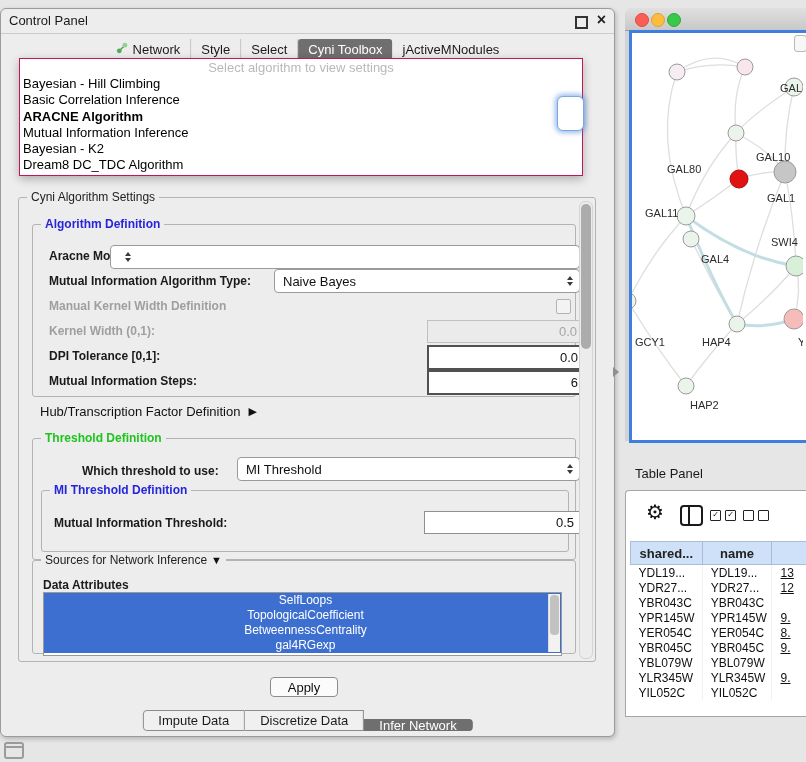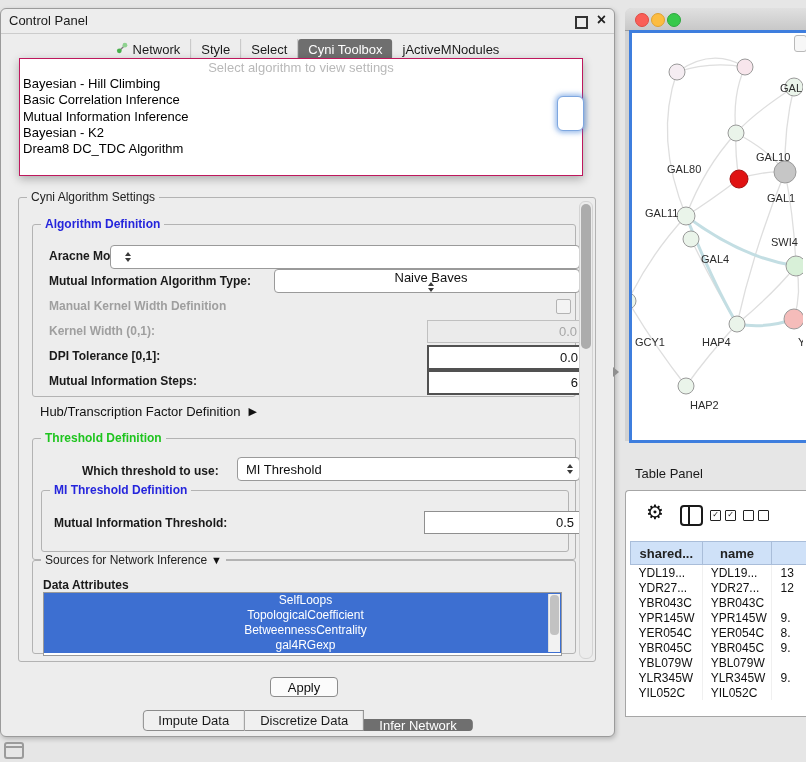--- a/index.html
+++ b/index.html
@@ -73,21 +73,21 @@
   .tpw{position:absolute;left:625px;top:490px;width:181px;height:225px;background:#fff;border:1px solid #a6a6a6;border-right:none;border-radius:4px 0 0 0;overflow:hidden;}
   .ttool{position:absolute;left:0;top:0;width:100%;height:48px;}
   .gear{position:absolute;left:20px;top:10px;font-size:20px;color:#111;line-height:22px;}
   .colico{position:absolute;left:54px;top:14px;width:19px;height:17px;border:2px solid #1a1a1a;border-radius:4px;}
   .colico i{position:absolute;left:6px;top:0;bottom:0;width:2px;background:#1a1a1a;}
   .pair{position:absolute;top:19px;display:flex;gap:4px;}
   .chk{width:9px;height:9px;border:1.5px solid #222;border-radius:1px;font-size:8px;line-height:8px;text-align:center;color:#111;}
   .ntable{position:absolute;left:4px;top:50px;border-collapse:collapse;table-layout:fixed;}
   .ntable th{background:#cfe1f8;border:1px solid #a9bdd9;font-weight:bold;font-size:13px;height:20px;overflow:hidden;white-space:nowrap;color:#222;}
   .ntable td{font-size:12px;height:15px;padding:0 0 0 8px;overflow:hidden;white-space:nowrap;border-right:1px solid #f0f0f0;color:#111;}
-  .ntable td.num{}
+  .ntable td.num{text-decoration:underline;}
 
   
   .mini{position:absolute;left:4px;top:742px;width:16px;height:13px;border:2px solid #9b9b9b;border-radius:3px;background:#e6e6e6;}
   .mini i{position:absolute;left:0;right:0;top:2px;height:2px;background:#9b9b9b;}
   .split{position:absolute;left:613px;top:367px;width:0;height:0;border-top:5px solid transparent;border-bottom:5px solid transparent;border-left:6px solid #8f8f8f;}
 </style>
 </head>
 <body>
 
 <div class="canvas">
@@ -132,21 +132,21 @@
 
         <span class="lbl" style="left:16px;top:24px;">Aracne Mode:</span>
         <div class="combo" style="left:77px;top:20px;width:460px;">
           <span class="arrows">
               <i class="up"></i>
               <i class="down"></i>
             </span>
         </div>
 
         <span class="lbl" style="left:16px;top:49px;">Mutual Information Algorithm Type:</span>
-        <div class="combo" style="left:241px;top:44px;width:296px;flex-direction:column;">
+        <div class="combo" style="left:241px;top:44px;width:296px;">
           <span class="val">Naive Bayes</span>
           <span class="arrows">
               <i class="up"></i>
               <i class="down"></i>
             </span>
         </div>
 
         <span class="lbl dis" style="left:16px;top:74px;">Manual Kernel Width Definition</span>
         <span class="cb" style="left:523px;top:74px;"></span>
 
@@ -212,20 +212,21 @@
         <div class="bseg">Impute Data</div>
         <div class="bseg">Discretize Data</div>
         <div class="bseg selected">Infer Network</div>
       </div>
 
     <div class="popup" id="algo-popup">
       <div class="ph">Select algorithm to view settings</div>
       <div id="algo-items">
           <div class="item">Bayesian - Hill Climbing</div>
           <div class="item">Basic Correlation Inference</div>
+          <div class="item sel">ARACNE Algorithm</div>
           <div class="item">Mutual Information Inference</div>
           <div class="item">Bayesian - K2</div>
           <div class="item">Dream8 DC_TDC Algorithm</div>
         </div>
     </div>
   </div>
 
   <div class="netw">
     <div class="net-title">
       <span class="light" style="left:10px;background:#fa5e57;border:1px solid #df4a42;"></span>

